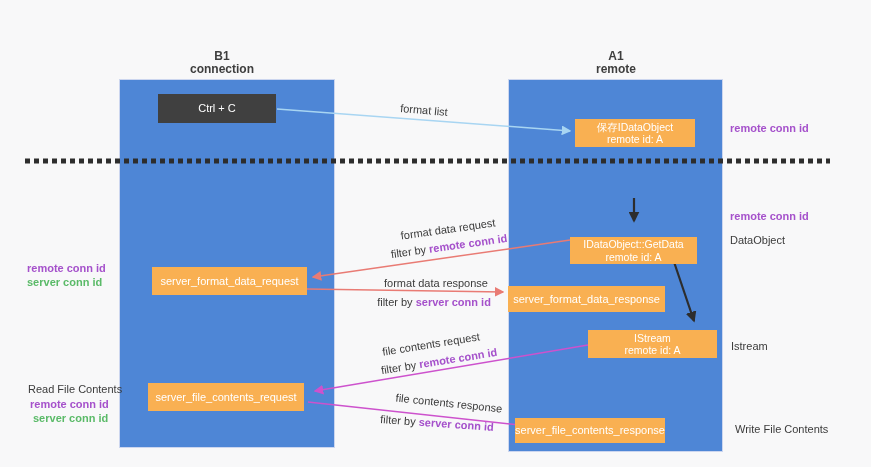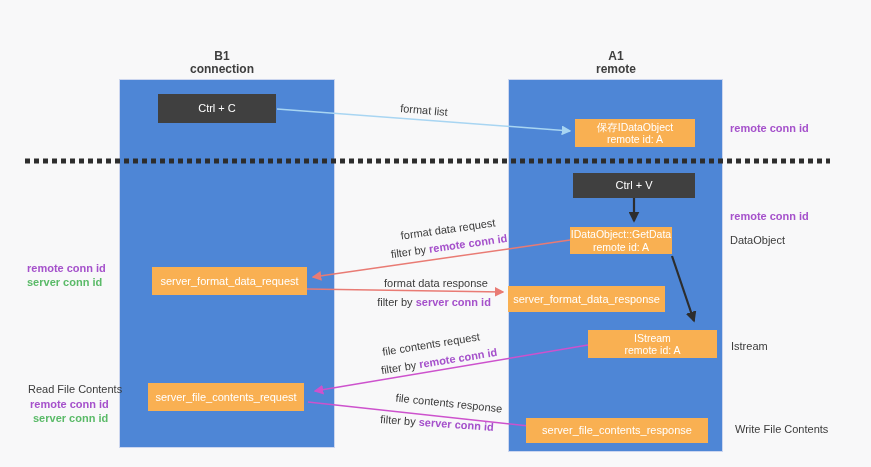--- a/index.html
+++ b/index.html
@@ -24,26 +24,26 @@
   #wires{left:0; top:0; width:871px; height:467px; pointer-events:none;}
   
   .box{display:flex; flex-direction:column; align-items:center; justify-content:center;
        text-align:center; color:#fff; font-size:11px; line-height:13px; box-sizing:border-box; white-space:nowrap;}
   .green{background:#404040;}
   .orange{background:#f9b052;}
   .small{font-size:10.5px; line-height:12.5px;}
   #box-ctrl-c {left:158px; top:94px;  width:118px; height:29px;}
   #box-save   {left:575px; top:119px; width:120px; height:28px;}
   #box-ctrl-v {left:573px; top:173px; width:122px; height:25px;}
-  #box-getdata{left:570px; top:227px; width:102px; height:27px;}
+  #box-getdata{left:570px; top:237px; width:127px; height:27px;}
   #box-fmt-req{left:152px; top:267px; width:155px; height:28px;}
   #box-fmt-res{left:508px; top:286px; width:157px; height:26px;}
   #box-istream{left:588px; top:330px; width:129px; height:28px;}
   #box-file-req{left:148px; top:383px; width:156px; height:28px;}
-  #box-file-res{left:526px; top:418px; width:182px; height:25px;}
+  #box-file-res{left:515px; top:418px; width:150px; height:25px;}
   
   .flbl{font-size:11px; color:#3b3b3b; white-space:nowrap; transform-origin:center;}
   .purple{color:#a551cb; font-weight:700;}
   .greentx{color:#5aba68; font-weight:700;}
   .pre{white-space:pre;}
   #lbl-format-list  {left:424px; top:110px; transform:translate(-50%,-50%) rotate(5deg);}
   #lbl-fdr          {left:448px; top:229px; transform:translate(-50%,-50%) rotate(-8deg);}
   #lbl-fdr-filter   {left:449px; top:246px; transform:translate(-50%,-50%) rotate(-8deg);}
   #lbl-fdres        {left:436px; top:283px; transform:translate(-50%,-50%);}
   #lbl-fdres-filter {left:434px; top:302px; transform:translate(-50%,-50%);}
@@ -107,23 +107,20 @@
     <line x1="672" y1="256" x2="694" y2="321" stroke="#2d2d2d" stroke-width="2.2" marker-end="url(#ah-blk)"></line>
   </svg>
 
   <div class="abs box green" id="box-ctrl-c">
     <span>Ctrl + C</span>
   </div>
   <div class="abs box orange small" id="box-save">
     <span>保存IDataObject</span>
     <span>remote id: A</span>
   </div>
-  <div class="abs box green" id="box-ctrl-v">
-    <span>Ctrl + V</span>
-  </div>
   <div class="abs box orange small" id="box-getdata">
     <span>IDataObject::GetData</span>
     <span>remote id: A</span>
   </div>
   <div class="abs box orange" id="box-fmt-req">
     <span>server_format_data_request</span>
   </div>
   <div class="abs box orange" id="box-fmt-res">
     <span>server_format_data_response</span>
   </div>

